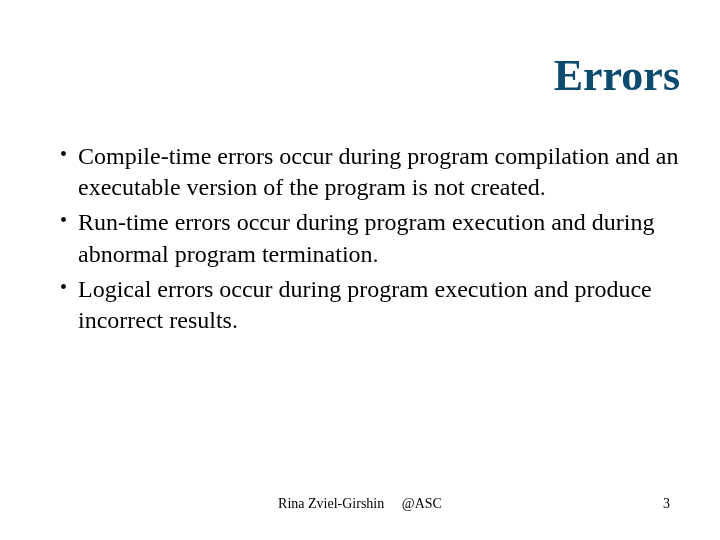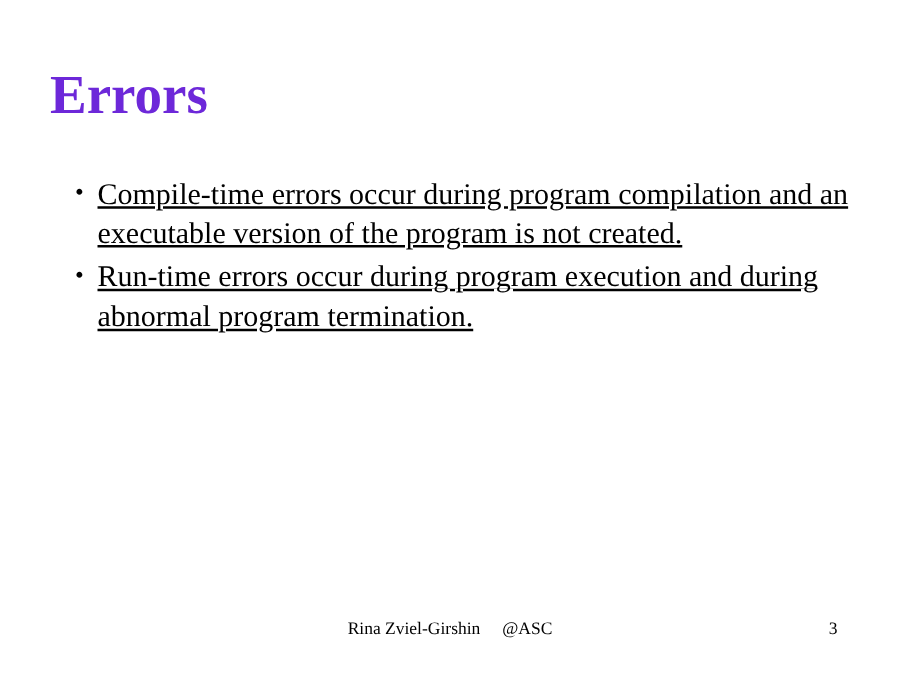--- a/index.html
+++ b/index.html
@@ -9,30 +9,29 @@
     }
     body {
       width: 720px;
       height: 540px;
       background: #ffffff;
       font-family: "Times New Roman", Times, serif;
       position: relative;
       padding: 50px 40px 30px 40px;
     }
     .title {
-      text-align: left;
+      text-align: right;
       font-size: 44px;
       font-weight: bold;
-      color: #6d28d9;
+      color: #0c4a6e;
       margin-bottom: 40px;
     }
     .bullets {
       list-style: none;
       padding-left: 20px;
-      text-decoration: underline;
     }
     .bullets li {
       position: relative;
       font-size: 24px;
       color: #000000;
       line-height: 1.3;
       margin-bottom: 4px;
       padding-left: 18px;
     }
     .bullets li::before {
@@ -66,20 +65,21 @@
     }
   </style>
 </head>
 <body>
 
 <h1 class="title">Errors</h1>
 
 <ul class="bullets">
   <li>Compile-time errors occur during program compilation and an executable version of the program is not created.</li>
   <li>Run-time errors occur during program execution and during abnormal program termination.</li>
+  <li>Logical errors occur during program execution and produce incorrect results.</li>
 </ul>
 
 <div class="footer">
   <div class="footer-center">
     <span>Rina Zviel-Girshin</span>
     &nbsp;&nbsp;&nbsp;
     <span>@ASC</span>
   </div>
   <div class="footer-right">3</div>
 </div>

